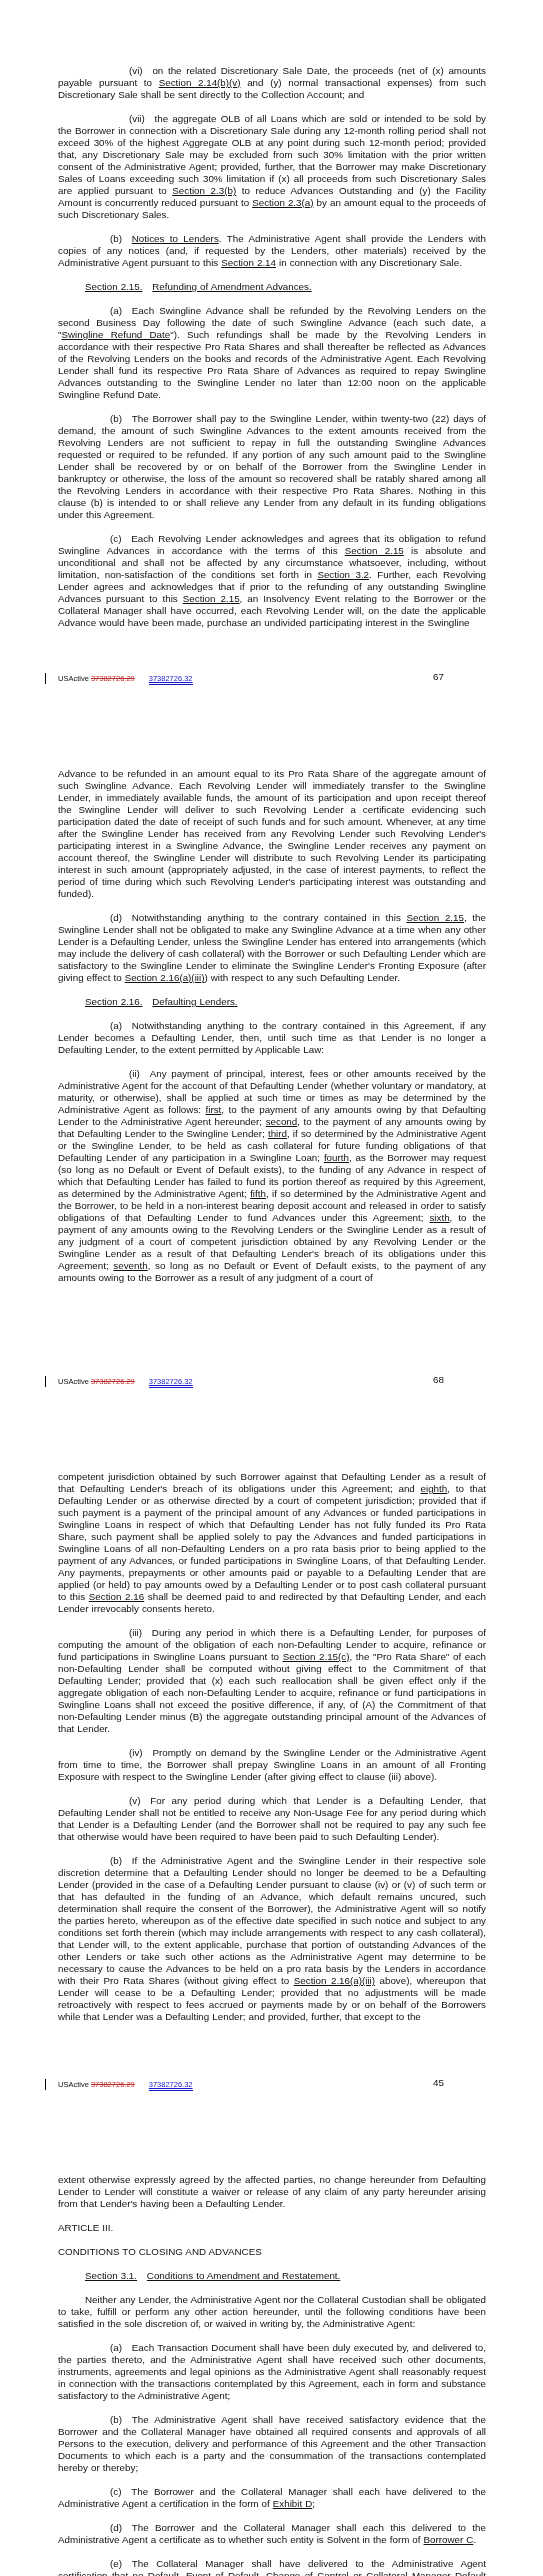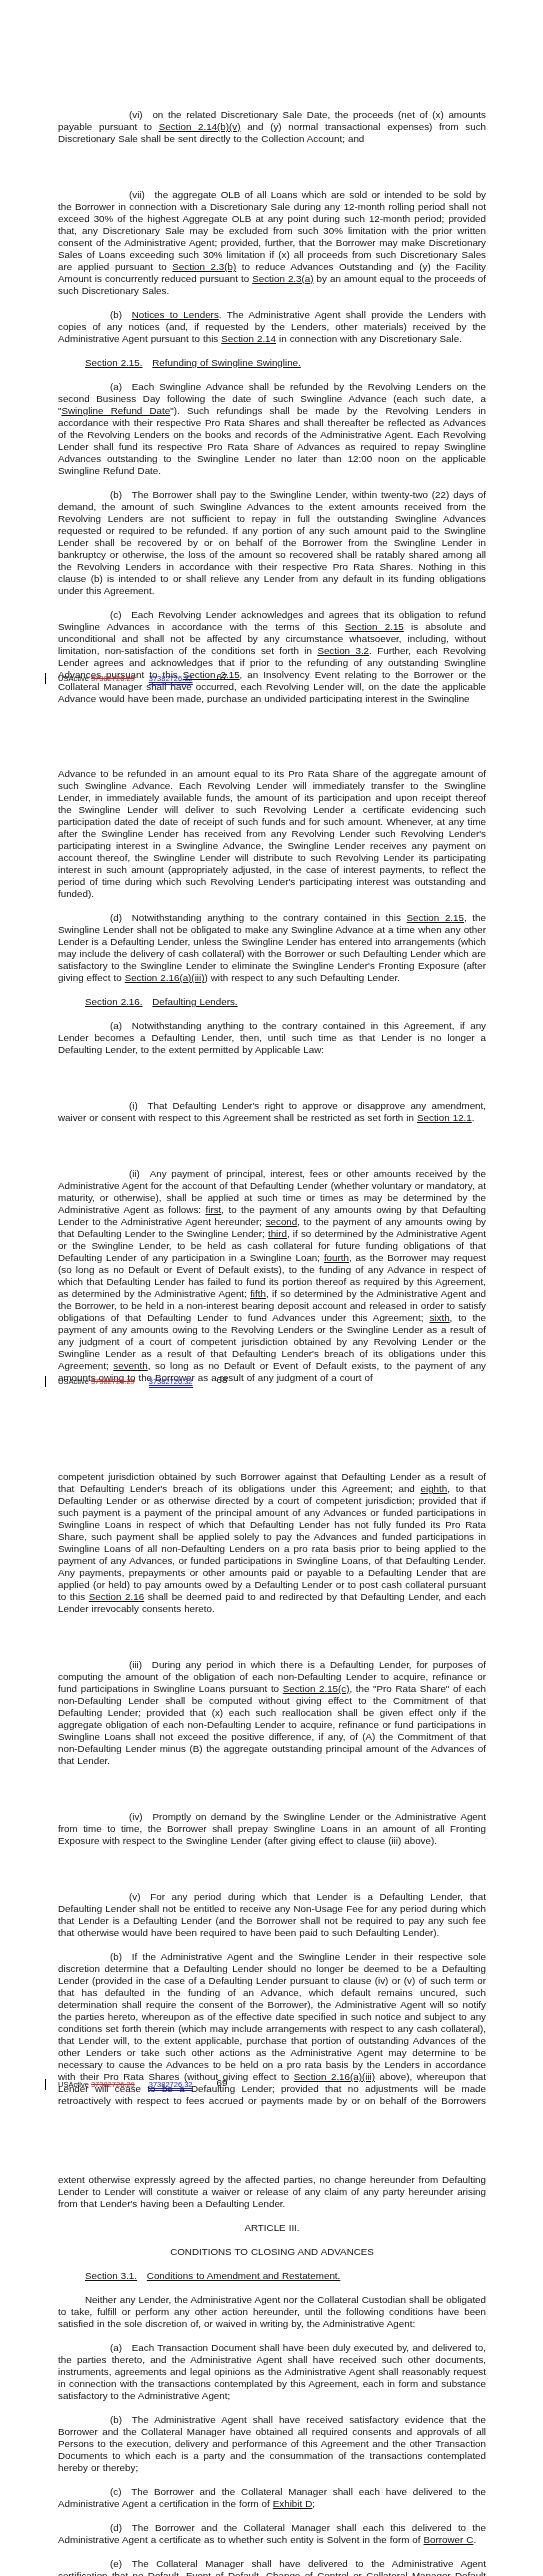--- a/index.html
+++ b/index.html
@@ -30,22 +30,22 @@
     font-size: 9.8px;
     line-height: 12px;
     color: #111111;
     text-align: justify;
     word-spacing: 0.3px;
   }
   p.para.flush   { text-indent: 0; }
   p.para.indent1 { text-indent: 27px; }
   p.para.section { text-indent: 27px; }
   p.para.letter  { text-indent: 52px; }
-  p.para.roman   { text-indent: 71px; margin-top: 44px; }
-  p.para.center  { text-align: center; text-indent: 0; }
+  p.para.roman   { text-indent: 71px; }
+  p.para.center  { text-indent: 0; }
   span.u { text-decoration: underline; }
   .footer {
     position: absolute;
     left: 58px;
     top: 674px;
     font-size: 7.5px;
     line-height: 9.3px;
     color: #111111;
     white-space: nowrap;
   }
@@ -56,21 +56,21 @@
     text-decoration: underline;
     border-bottom: 0.5px solid currentColor;
     padding-bottom: 0.5px;
     margin-left: 14px;
   }
   .page-number {
     position: absolute;
     top: 671px;
     left: 0;
     width: 444px;
-    text-align: center;
+    text-align: right;
     font-size: 9.8px;
     color: #111111;
   }
   .change-bar {
     position: absolute;
     left: 45px;
     top: 673px;
     width: 1px;
     height: 10.8px;
     background: #000000;
@@ -78,53 +78,52 @@
 </style>
 </head>
 <body>
 
 <div id="doc">
     <div class="page">
       <div class="body">
         <p class="para roman"><span>(vi) on the related Discretionary Sale Date, the proceeds (net of (x) amounts payable pursuant to </span><span class="u">Section 2.14(b)(v)</span><span> and (y) normal transactional expenses) from such Discretionary Sale shall be sent directly to the Collection Account; and</span></p>
         <p class="para roman"><span>(vii) the aggregate OLB of all Loans which are sold or intended to be sold by the Borrower in connection with a Discretionary Sale during any 12-month rolling period shall not exceed 30% of the highest Aggregate OLB at any point during such 12-month period; provided that, any Discretionary Sale may be excluded from such 30% limitation with the prior written consent of the Administrative Agent; provided, further, that the Borrower may make Discretionary Sales of Loans exceeding such 30% limitation if (x) all proceeds from such Discretionary Sales are applied pursuant to </span><span class="u">Section 2.3(b)</span><span> to reduce Advances Outstanding and (y) the Facility Amount is concurrently reduced pursuant to </span><span class="u">Section 2.3(a)</span><span> by an amount equal to the proceeds of such Discretionary Sales.</span></p>
         <p class="para letter"><span>(b) </span><span class="u">Notices to Lenders</span><span>. The Administrative Agent shall provide the Lenders with copies of any notices (and, if requested by the Lenders, other materials) received by the Administrative Agent pursuant to this </span><span class="u">Section 2.14</span><span> in connection with any Discretionary Sale.</span></p>
-        <p class="para section"><span class="u">Section 2.15.</span><span>  </span><span class="u">Refunding of Swingline Swingline.</span></p>
+        <p class="para section"><span class="u">Section 2.15.</span><span>  </span><span class="u">Refunding of Amendment Advances.</span></p>
         <p class="para letter"><span>(a) Each Swingline Advance shall be refunded by the Revolving Lenders on the second Business Day following the date of such Swingline Advance (each such date, a "</span><span class="u">Swingline Refund Date</span><span>"). Such refundings shall be made by the Revolving Lenders in accordance with their respective Pro Rata Shares and shall thereafter be reflected as Advances of the Revolving Lenders on the books and records of the Administrative Agent. Each Revolving Lender shall fund its respective Pro Rata Share of Advances as required to repay Swingline Advances outstanding to the Swingline Lender no later than 12:00 noon on the applicable Swingline Refund Date.</span></p>
         <p class="para letter"><span>(b) The Borrower shall pay to the Swingline Lender, within twenty-two (22) days of demand, the amount of such Swingline Advances to the extent amounts received from the Revolving Lenders are not sufficient to repay in full the outstanding Swingline Advances requested or required to be refunded. If any portion of any such amount paid to the Swingline Lender shall be recovered by or on behalf of the Borrower from the Swingline Lender in bankruptcy or otherwise, the loss of the amount so recovered shall be ratably shared among all the Revolving Lenders in accordance with their respective Pro Rata Shares. Nothing in this clause (b) is intended to or shall relieve any Lender from any default in its funding obligations under this Agreement.</span></p>
         <p class="para letter"><span>(c) Each Revolving Lender acknowledges and agrees that its obligation to refund Swingline Advances in accordance with the terms of this </span><span class="u">Section 2.15</span><span> is absolute and unconditional and shall not be affected by any circumstance whatsoever, including, without limitation, non-satisfaction of the conditions set forth in </span><span class="u">Section 3.2</span><span>. Further, each Revolving Lender agrees and acknowledges that if prior to the refunding of any outstanding Swingline Advances pursuant to this </span><span class="u">Section 2.15</span><span>, an Insolvency Event relating to the Borrower or the Collateral Manager shall have occurred, each Revolving Lender will, on the date the applicable Advance would have been made, purchase an undivided participating interest in the Swingline</span></p>
       </div>
       <div class="change-bar"></div>
       <div class="footer"><span>USActive </span><span class="del" style="color: rgb(192, 43, 43);">37382726.29</span><span class="ins" style="color: rgb(26, 26, 205);">37382726.32</span></div>
       <div class="page-number">67</div>
     </div>
     <div class="page">
       <div class="body">
         <p class="para flush"><span>Advance to be refunded in an amount equal to its Pro Rata Share of the aggregate amount of such Swingline Advance. Each Revolving Lender will immediately transfer to the Swingline Lender, in immediately available funds, the amount of its participation and upon receipt thereof the Swingline Lender will deliver to such Revolving Lender a certificate evidencing such participation dated the date of receipt of such funds and for such amount. Whenever, at any time after the Swingline Lender has received from any Revolving Lender such Revolving Lender's participating interest in a Swingline Advance, the Swingline Lender receives any payment on account thereof, the Swingline Lender will distribute to such Revolving Lender its participating interest in such amount (appropriately adjusted, in the case of interest payments, to reflect the period of time during which such Revolving Lender's participating interest was outstanding and funded).</span></p>
         <p class="para letter"><span>(d) Notwithstanding anything to the contrary contained in this </span><span class="u">Section 2.15</span><span>, the Swingline Lender shall not be obligated to make any Swingline Advance at a time when any other Lender is a Defaulting Lender, unless the Swingline Lender has entered into arrangements (which may include the delivery of cash collateral) with the Borrower or such Defaulting Lender which are satisfactory to the Swingline Lender to eliminate the Swingline Lender's Fronting Exposure (after giving effect to </span><span class="u">Section 2.16(a)(iii)</span><span>) with respect to any such Defaulting Lender.</span></p>
         <p class="para section"><span class="u">Section 2.16.</span><span>  </span><span class="u">Defaulting Lenders.</span></p>
         <p class="para letter"><span>(a) Notwithstanding anything to the contrary contained in this Agreement, if any Lender becomes a Defaulting Lender, then, until such time as that Lender is no longer a Defaulting Lender, to the extent permitted by Applicable Law:</span></p>
-        <p class="para roman"><span>(i) That Defaulting Lender's right to approve or disapprove any amendment, waiver or consent with respect to this Agreement shall be restricted as set forth in </span><span class="u">Section 12.1</span><span>.</span></p>
         <p class="para roman"><span>(ii) Any payment of principal, interest, fees or other amounts received by the Administrative Agent for the account of that Defaulting Lender (whether voluntary or mandatory, at maturity, or otherwise), shall be applied at such time or times as may be determined by the Administrative Agent as follows: </span><span class="u">first</span><span>, to the payment of any amounts owing by that Defaulting Lender to the Administrative Agent hereunder; </span><span class="u">second</span><span>, to the payment of any amounts owing by that Defaulting Lender to the Swingline Lender; </span><span class="u">third</span><span>, if so determined by the Administrative Agent or the Swingline Lender, to be held as cash collateral for future funding obligations of that Defaulting Lender of any participation in a Swingline Loan; </span><span class="u">fourth</span><span>, as the Borrower may request (so long as no Default or Event of Default exists), to the funding of any Advance in respect of which that Defaulting Lender has failed to fund its portion thereof as required by this Agreement, as determined by the Administrative Agent; </span><span class="u">fifth</span><span>, if so determined by the Administrative Agent and the Borrower, to be held in a non-interest bearing deposit account and released in order to satisfy obligations of that Defaulting Lender to fund Advances under this Agreement; </span><span class="u">sixth</span><span>, to the payment of any amounts owing to the Revolving Lenders or the Swingline Lender as a result of any judgment of a court of competent jurisdiction obtained by any Revolving Lender or the Swingline Lender as a result of that Defaulting Lender's breach of its obligations under this Agreement; </span><span class="u">seventh</span><span>, so long as no Default or Event of Default exists, to the payment of any amounts owing to the Borrower as a result of any judgment of a court of</span></p>
       </div>
       <div class="change-bar"></div>
       <div class="footer"><span>USActive </span><span class="del" style="color: rgb(192, 43, 43);">37382726.29</span><span class="ins" style="color: rgb(26, 26, 205);">37382726.32</span></div>
       <div class="page-number">68</div>
     </div>
     <div class="page">
       <div class="body">
         <p class="para flush"><span>competent jurisdiction obtained by such Borrower against that Defaulting Lender as a result of that Defaulting Lender's breach of its obligations under this Agreement; and </span><span class="u">eighth</span><span>, to that Defaulting Lender or as otherwise directed by a court of competent jurisdiction; provided that if such payment is a payment of the principal amount of any Advances or funded participations in Swingline Loans in respect of which that Defaulting Lender has not fully funded its Pro Rata Share, such payment shall be applied solely to pay the Advances and funded participations in Swingline Loans of all non-Defaulting Lenders on a pro rata basis prior to being applied to the payment of any Advances, or funded participations in Swingline Loans, of that Defaulting Lender. Any payments, prepayments or other amounts paid or payable to a Defaulting Lender that are applied (or held) to pay amounts owed by a Defaulting Lender or to post cash collateral pursuant to this </span><span class="u">Section 2.16</span><span> shall be deemed paid to and redirected by that Defaulting Lender, and each Lender irrevocably consents hereto.</span></p>
         <p class="para roman"><span>(iii) During any period in which there is a Defaulting Lender, for purposes of computing the amount of the obligation of each non-Defaulting Lender to acquire, refinance or fund participations in Swingline Loans pursuant to </span><span class="u">Section 2.15(c)</span><span>, the "Pro Rata Share" of each non-Defaulting Lender shall be computed without giving effect to the Commitment of that Defaulting Lender; provided that (x) each such reallocation shall be given effect only if the aggregate obligation of each non-Defaulting Lender to acquire, refinance or fund participations in Swingline Loans shall not exceed the positive difference, if any, of (A) the Commitment of that non-Defaulting Lender minus (B) the aggregate outstanding principal amount of the Advances of that Lender.</span></p>
         <p class="para roman"><span>(iv) Promptly on demand by the Swingline Lender or the Administrative Agent from time to time, the Borrower shall prepay Swingline Loans in an amount of all Fronting Exposure with respect to the Swingline Lender (after giving effect to clause (iii) above).</span></p>
         <p class="para roman"><span>(v) For any period during which that Lender is a Defaulting Lender, that Defaulting Lender shall not be entitled to receive any Non-Usage Fee for any period during which that Lender is a Defaulting Lender (and the Borrower shall not be required to pay any such fee that otherwise would have been required to have been paid to such Defaulting Lender).</span></p>
         <p class="para letter"><span>(b) If the Administrative Agent and the Swingline Lender in their respective sole discretion determine that a Defaulting Lender should no longer be deemed to be a Defaulting Lender (provided in the case of a Defaulting Lender pursuant to clause (iv) or (v) of such term or that has defaulted in the funding of an Advance, which default remains uncured, such determination shall require the consent of the Borrower), the Administrative Agent will so notify the parties hereto, whereupon as of the effective date specified in such notice and subject to any conditions set forth therein (which may include arrangements with respect to any cash collateral), that Lender will, to the extent applicable, purchase that portion of outstanding Advances of the other Lenders or take such other actions as the Administrative Agent may determine to be necessary to cause the Advances to be held on a pro rata basis by the Lenders in accordance with their Pro Rata Shares (without giving effect to </span><span class="u">Section 2.16(a)(iii)</span><span> above), whereupon that Lender will cease to be a Defaulting Lender; provided that no adjustments will be made retroactively with respect to fees accrued or payments made by or on behalf of the Borrowers while that Lender was a Defaulting Lender; and provided, further, that except to the</span></p>
       </div>
       <div class="change-bar"></div>
       <div class="footer"><span>USActive </span><span class="del" style="color: rgb(192, 43, 43);">37382726.29</span><span class="ins" style="color: rgb(26, 26, 205);">37382726.32</span></div>
-      <div class="page-number">69</div>
+      <div class="page-number">45</div>
     </div>
     <div class="page">
       <div class="body">
         <p class="para flush"><span>extent otherwise expressly agreed by the affected parties, no change hereunder from Defaulting Lender to Lender will constitute a waiver or release of any claim of any party hereunder arising from that Lender's having been a Defaulting Lender.</span></p>
         <p class="para center"><span>ARTICLE III.</span></p>
         <p class="para center"><span>CONDITIONS TO CLOSING AND ADVANCES</span></p>
         <p class="para section"><span class="u">Section 3.1.</span><span>  </span><span class="u">Conditions to Amendment and Restatement.</span></p>
         <p class="para indent1"><span>Neither any Lender, the Administrative Agent nor the Collateral Custodian shall be obligated to take, fulfill or perform any other action hereunder, until the following conditions have been satisfied in the sole discretion of, or waived in writing by, the Administrative Agent:</span></p>
         <p class="para letter"><span>(a) Each Transaction Document shall have been duly executed by, and delivered to, the parties thereto, and the Administrative Agent shall have received such other documents, instruments, agreements and legal opinions as the Administrative Agent shall reasonably request in connection with the transactions contemplated by this Agreement, each in form and substance satisfactory to the Administrative Agent;</span></p>
         <p class="para letter"><span>(b) The Administrative Agent shall have received satisfactory evidence that the Borrower and the Collateral Manager have obtained all required consents and approvals of all Persons to the execution, delivery and performance of this Agreement and the other Transaction Documents to which each is a party and the consummation of the transactions contemplated hereby or thereby;</span></p>

